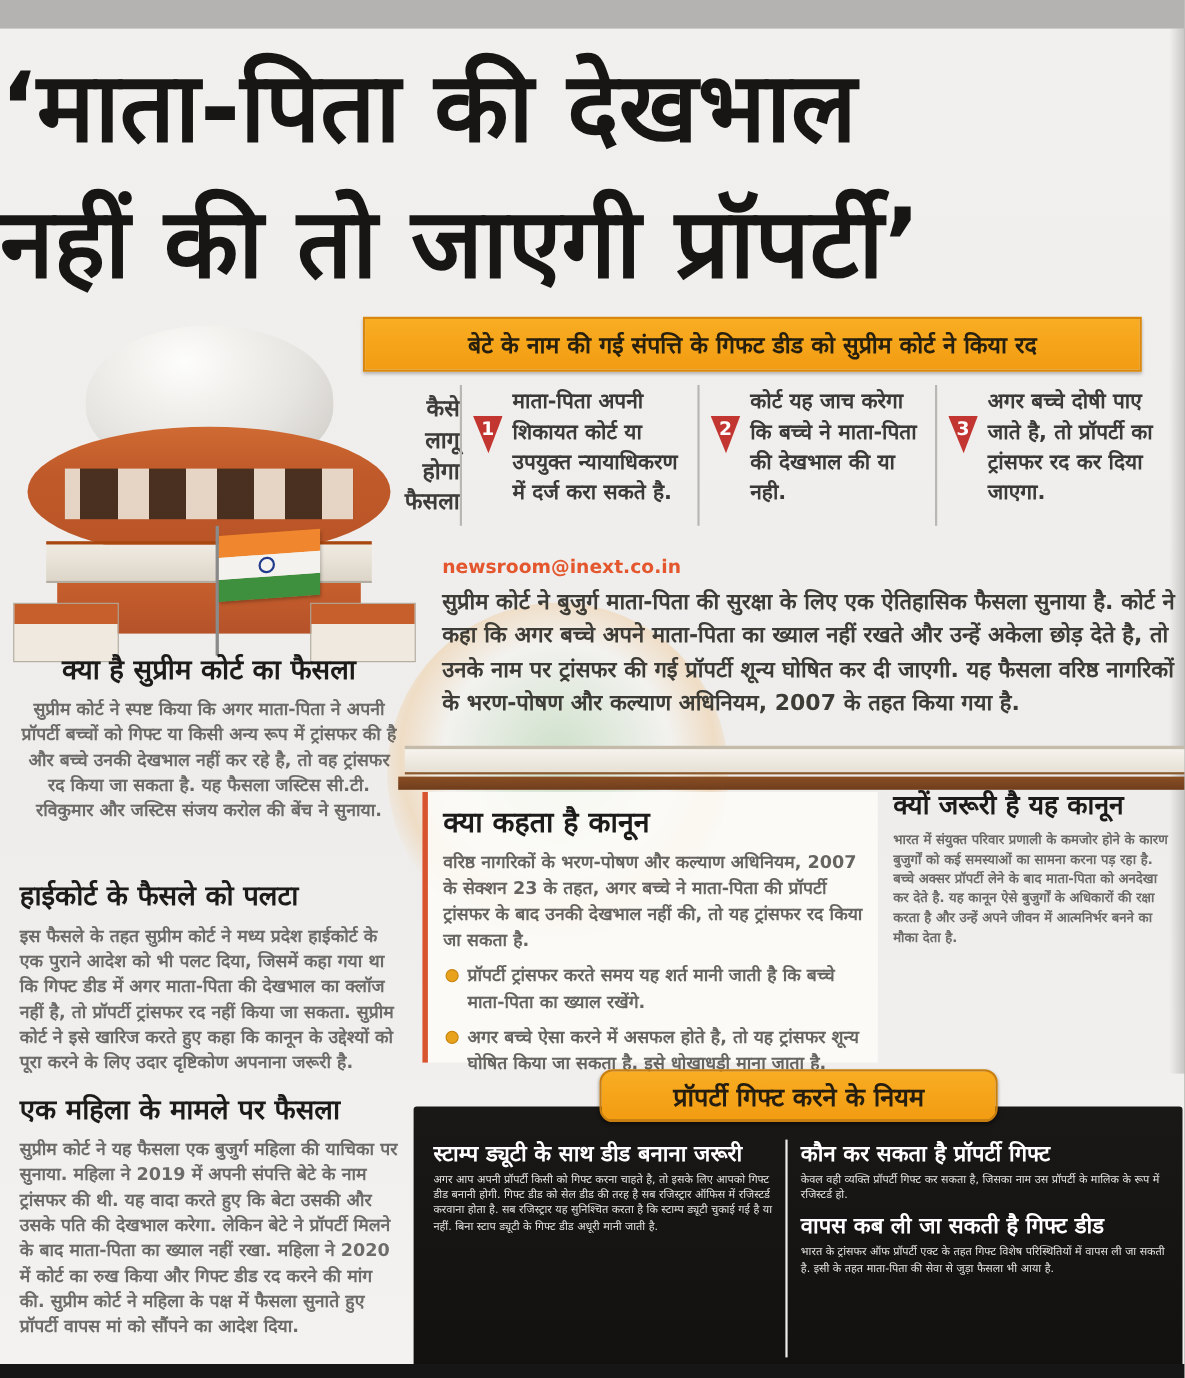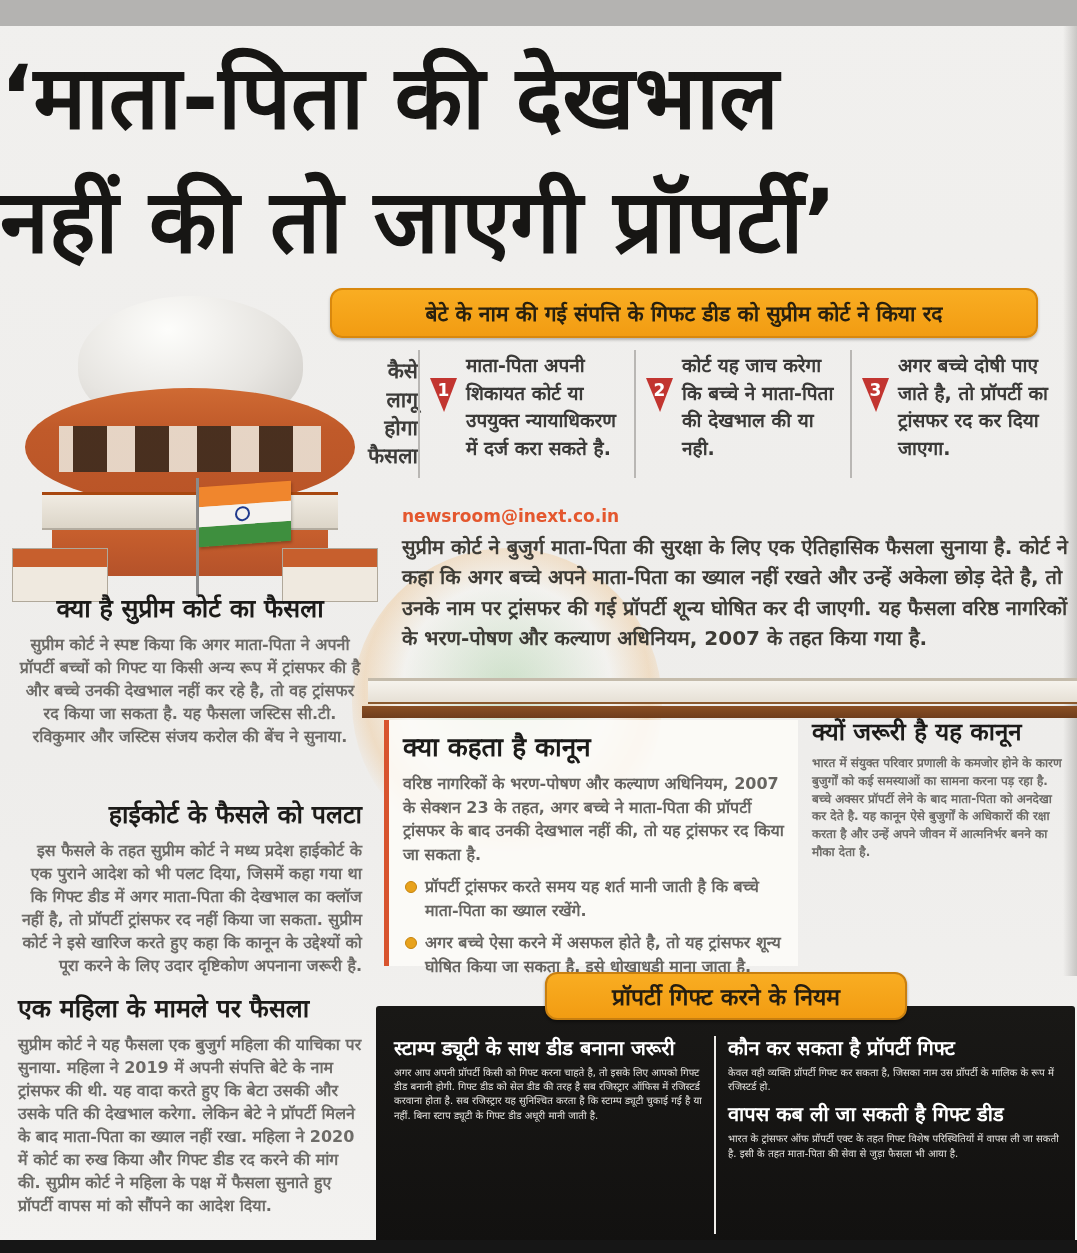--- a/index.html
+++ b/index.html
@@ -19,21 +19,21 @@
   .headline-l1, .headline-l2 {
     position:absolute; left:0; width:100%; 
     font-weight:bold; color:#171614; letter-spacing:0px; white-space:nowrap;
   }
   .headline-l1 { top:34px;  font-size:88px; }
   .headline-l2 { top:158px; font-size:88px; }
 
   
   .sub-banner {
     position:absolute; left:330px; top:288px; width:708px; height:50px;
-    background:linear-gradient(180deg,#f9ad22,#f29c12); border:2px solid #d9880d; border-radius:12px;
+    background:linear-gradient(180deg,#f9ad22,#f29c12); border:2px solid #d9880d; border-radius:0;
     display:flex; align-items:center; justify-content:center;
     font-size:21px; font-weight:bold; color:#28200f;
     box-shadow:0 2px 3px rgba(0,0,0,.25);
   }
 
   
   .steps { position:absolute; left:352px; top:350px; width:714px; height:128px; display:flex; }
   .steps-label {
     width:66px; flex-shrink:0; display:flex; align-items:center;
     font-size:21px; font-weight:bold; color:#3d3c3a; text-align:right; line-height:1.35;
@@ -81,21 +81,21 @@
   
   .ledge1 { position:absolute; left:368px; top:678px; width:709px; height:26px;
     background:linear-gradient(180deg,#f6f3ed,#e6e0d5); border-top:3px solid #c4bbab; border-bottom:2px solid #8a5a2e; }
   .ledge2 { position:absolute; left:362px; top:706px; width:715px; height:12px;
     background:linear-gradient(180deg,#8a4f24,#6f3d1c); }
 
   
   .lsec { position:absolute; left:18px; width:344px; }
   .lsec .h { font-size:25px; font-weight:bold; color:#1c1b19; margin-bottom:9px; }
   .lsec .b { font-size:16px; color:#514f4b; line-height:1.44; font-weight:bold; opacity:.82; }
-  #sec1 { top:590px;text-align:center; } #sec2 { top:796px;text-align:right; } #sec3 { top:990px; }
+  #sec1 { top:590px;text-align:center; } #sec2 { top:796px; } #sec3 { top:990px; }
 
   
   .law-card { position:absolute; left:384px; top:720px; width:414px; height:246px;
     background:rgba(253,252,248,.85); border-left:5px solid #d8542e; padding:8px 12px 0 14px; }
   .law-card .h { font-size:26px; font-weight:bold; color:#1c1b19; margin-bottom:8px; }
   .law-card .b { font-size:16px; color:#4e4c48; line-height:1.47; font-weight:bold; opacity:.85; }
   .bullet { display:flex; margin-top:9px; }
   .bullet .dot { width:12px; height:12px; border-radius:50%; background:#e8a21c; border:1px solid #c5830d;
     flex-shrink:0; margin:6px 8px 0 2px; }
 

